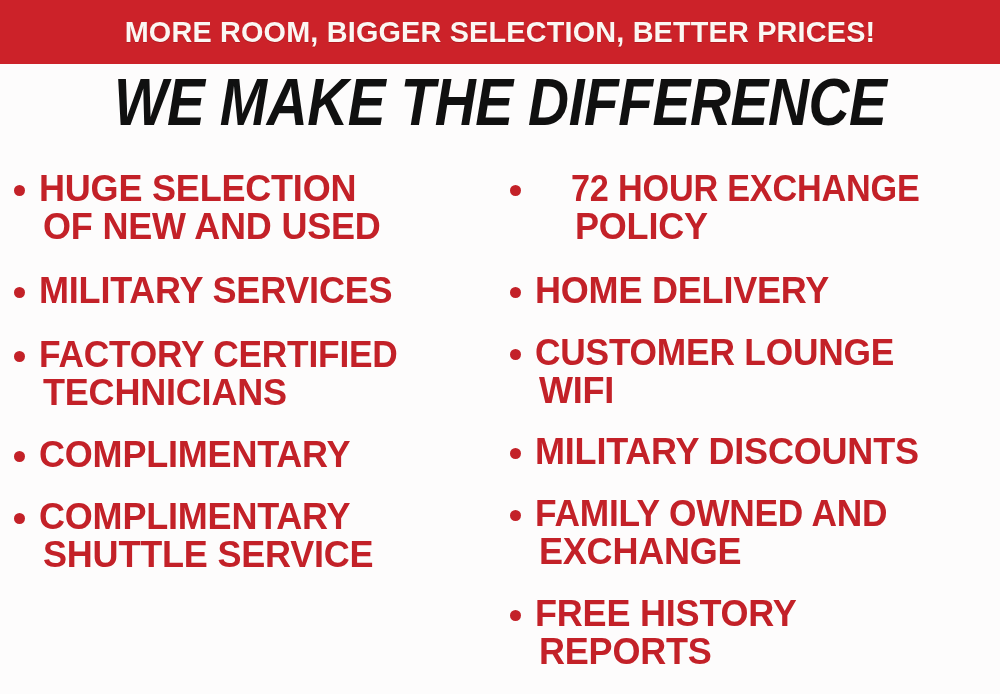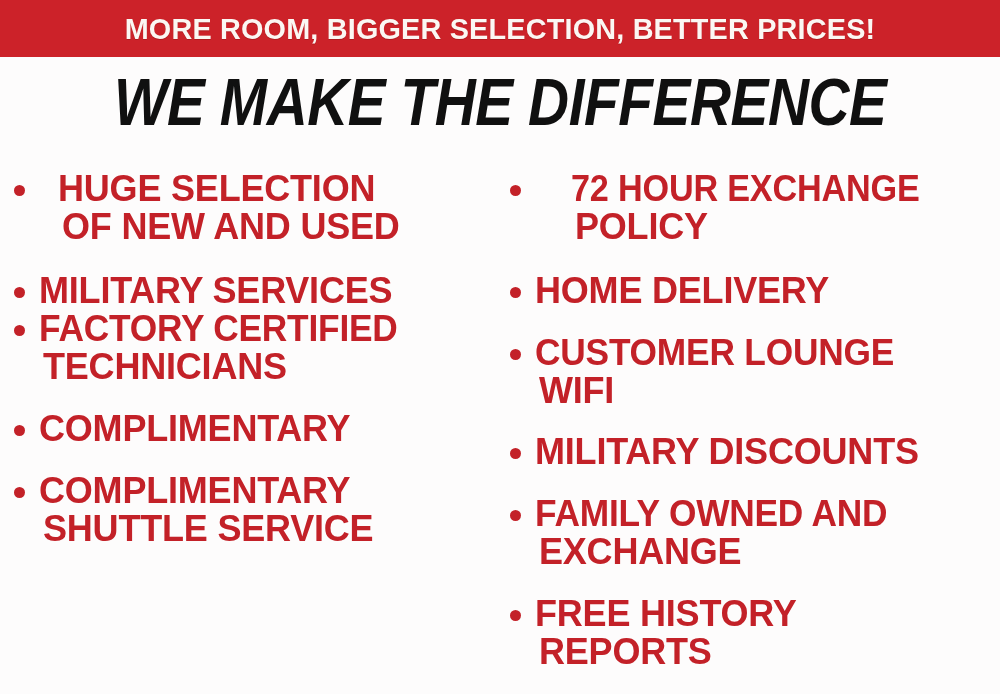--- a/index.html
+++ b/index.html
@@ -22,21 +22,21 @@
     background: #fdfcfc;
     overflow: hidden;
   }
 
   
   .top-banner {
     position: absolute;
     left: 0;
     top: 0;
     width: 1000px;
-    height: 57px;
+    height: 64px;
     background: #cc2229;
     display: flex;
     align-items: center;
     justify-content: center;
   }
   .top-banner-text {
     color: #fbf7f3;
     font-family: "Liberation Sans", sans-serif;
     font-weight: bold;
     font-size: 30px;
@@ -116,23 +116,23 @@
   .bullet-line {
     display: block;
     white-space: nowrap;
   }
   
   .bullet-line + .bullet-line {
     padding-left: 4px;
   }
 
   
-  .column-left  .bullet-item:nth-child(1) { margin-top: 10px; gap: 19px; }
+  .column-left  .bullet-item:nth-child(1) { margin-top: 10px; }
   .column-left  .bullet-item:nth-child(2) { margin-top: 26px; }
-  .column-left  .bullet-item:nth-child(3) { }
+  .column-left  .bullet-item:nth-child(3) { margin-top: 26px; }
   .column-left  .bullet-item:nth-child(4) { margin-top: 24px; }
   .column-left  .bullet-item:nth-child(5) { margin-top: 24px; }
 
   .column-right .bullet-item:nth-child(1) { margin-top: 10px; gap: 36px; }
   .column-right .bullet-item:nth-child(2) { margin-top: 26px; }
   .column-right .bullet-item:nth-child(3) { margin-top: 24px; }
   .column-right .bullet-item:nth-child(4) { margin-top: 23px; justify-content: space-between; }
   .column-right .bullet-item:nth-child(5) { margin-top: 24px; }
   .column-right .bullet-item:nth-child(6) { margin-top: 24px; }
 

